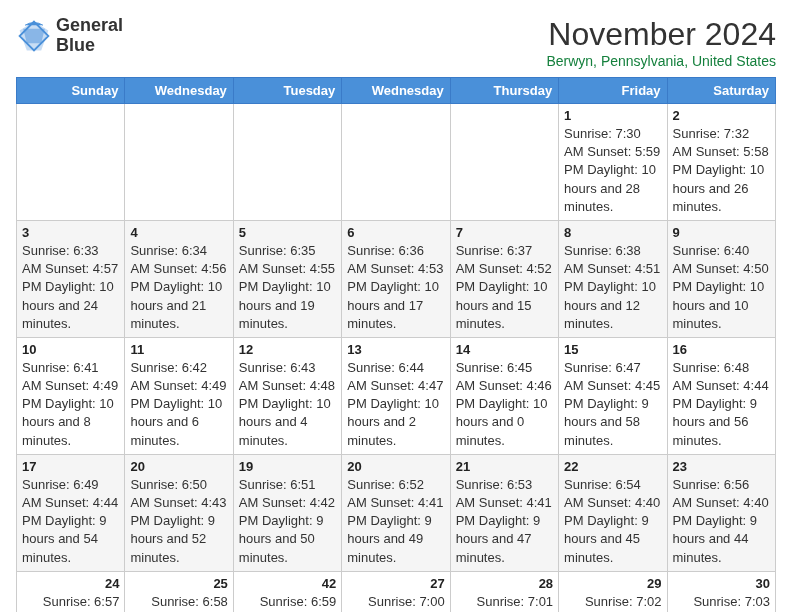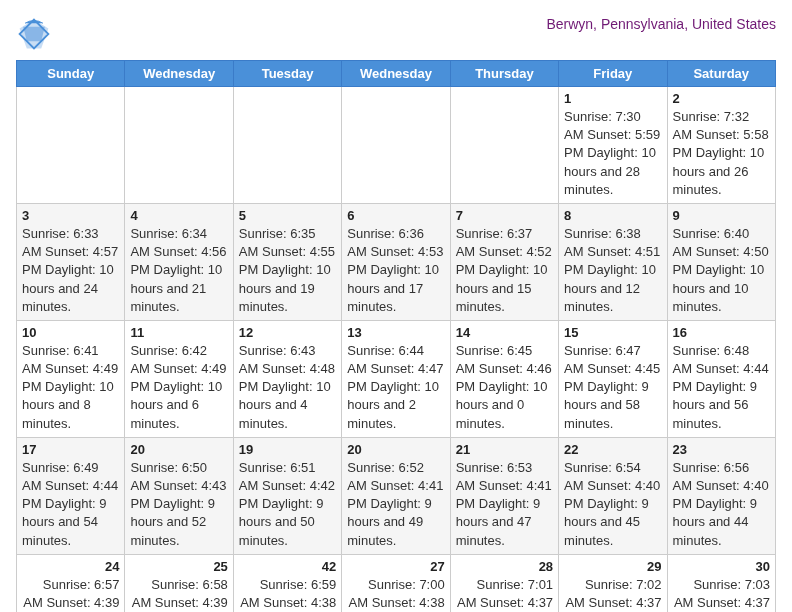--- a/index.html
+++ b/index.html
@@ -34,32 +34,32 @@
     .title-area {
       text-align: right;
     }
     .month-title {
       font-size: 32px;
       color: #333;
       font-weight: normal;
     }
     .location {
       font-size: 14px;
-      color: #701a75;
+      color: #15803d;
     }
     table {
       width: 100%;
       border-collapse: collapse;
       font-size: 11px;
     }
     thead th {
       background-color: #4a90d9;
       color: #fff;
       padding: 5px 6px;
-      text-align: center;
+      text-align: right;
       font-size: 13px;
       font-weight: bold;
       border: 1px solid #3a7bc8;
     }
     td {
       border: 1px solid #ccc;
       vertical-align: top;
       padding: 4px 5px;
       width: 14.28%;
       height: 90px;
@@ -95,22 +95,27 @@
 <body>
 
 <div class="header-area">
   <div class="logo">
     <svg class="logo-icon" viewBox="0 0 40 40" xmlns="http://www.w3.org/2000/svg">
       <polygon points="20,4 36,20 20,36 4,20" fill="none" stroke="#4a90d9" stroke-width="2"></polygon>
       <polygon points="20,4 36,14 28,36 12,36 4,14" fill="#4a90d9" opacity="0.3"></polygon>
       <path d="M10,8 Q20,2 30,8" fill="#4a90d9" stroke="#4a90d9" stroke-width="1"></path>
       <path d="M8,12 L32,12 L28,28 L12,28 Z" fill="#4a90d9" opacity="0.5"></path>
     </svg>
+    <div class="logo-text">
+      <div>General</div>
+      <div>Blue</div>
+    </div>
   </div>
   <div class="title-area">
+    <div class="month-title">November 2024</div>
     <div class="location">Berwyn, Pennsylvania, United States</div>
   </div>
 </div>
 
 <table>
   <thead>
     <tr>
       <th>Sunday</th>
       <th>Wednesday</th>
       <th>Tuesday</th>

